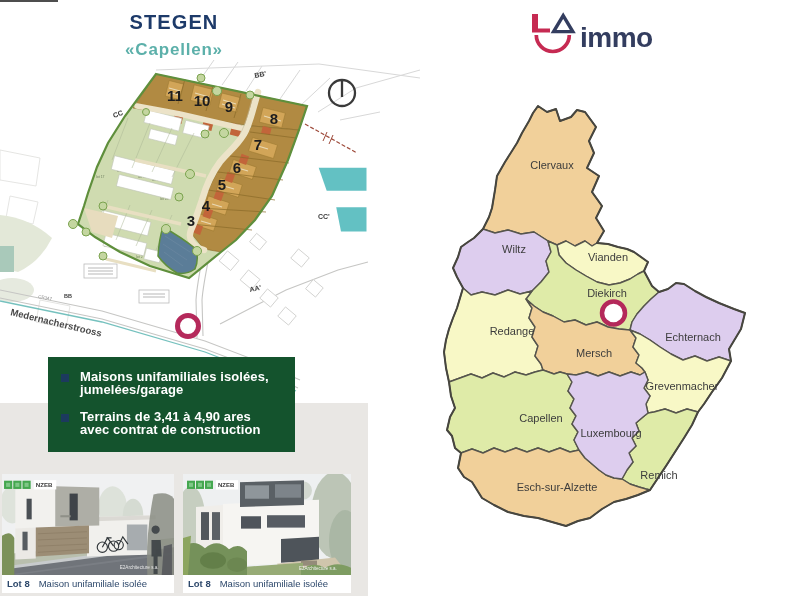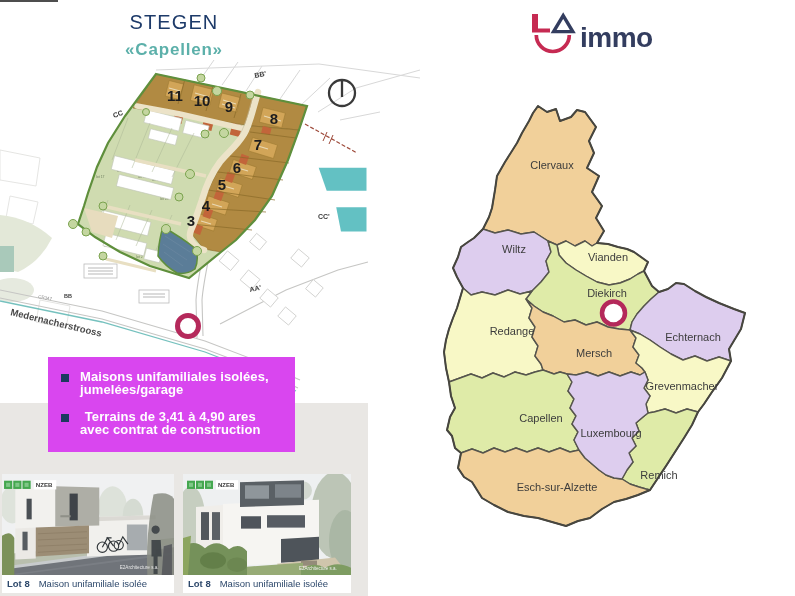--- a/index.html
+++ b/index.html
@@ -8,21 +8,21 @@
 .abs{position:absolute;}
 </style>
 </head>
 <body>
 <div id="page">
 
 <div class="abs" style="left:0;top:403px;width:368px;height:193px;background:#e9e7e4;"></div>
 
 <div class="abs" style="left:0;top:0;width:58px;height:2px;background:#4e4e4e;"></div>
 
-<div class="abs" style="left:63px;top:11px;width:222px;text-align:center;color:#1d3a69;font-size:20px;font-weight:normal;letter-spacing:1.1px;">STEGEN</div>
+<div class="abs" style="left:63px;top:11px;width:222px;text-align:center;color:#1d3a69;font-size:20px;font-weight:bold;letter-spacing:1.1px;">STEGEN</div>
 
 <div class="abs" style="left:63px;top:40px;width:222px;text-align:center;color:#5cb0aa;font-size:17px;font-weight:bold;letter-spacing:0.8px;">«Capellen»</div>
 
 <svg class="abs" style="left:0;top:0;" width="430" height="420" viewBox="0 0 430 420">
 <g id="siteplan">
 
 <g stroke="#d8d8d8" stroke-width="1" fill="none">
 <path d="M156,70 L319,64 L420,78"></path>
 <path d="M200,80 L214,60"></path>
 <path d="M222,85 L238,62"></path>
@@ -245,27 +245,27 @@
 </g>
 
 <path d="M318.7,167.8 L366.5,167.8 L366.5,190.7 L326.7,190.7 Z" fill="#63c1c3"></path>
 
 <path d="M336.2,207.3 L366.5,207.3 L366.5,231.6 L341,231.6 Z" fill="#63c1c3"></path>
 
 <circle cx="188" cy="326" r="10.5" fill="#ffffff" stroke="#b5295b" stroke-width="5"></circle>
 </g>
 </svg>
 
-<div class="abs" style="left:48px;top:357px;width:247px;height:95px;background:#d946ef;color:#ffffff;font-weight:bold;font-size:13px;line-height:12.6px;letter-spacing:0.1px;">
+<div class="abs" style="left:48px;top:357px;width:247px;height:95px;background:#14532d;color:#ffffff;font-weight:bold;font-size:13px;line-height:12.6px;letter-spacing:0.1px;">
 
   <div style="position:absolute;left:13px;top:17px;width:8px;height:8px;background:#1c3a5e;"></div>
   <div style="position:absolute;left:32px;top:14px;">Maisons unifamiliales isolées,<br>jumelées/garage</div>
 
   <div style="position:absolute;left:13px;top:57px;width:8px;height:8px;background:#1c3a5e;"></div>
-  <div style="position:absolute;left:32px;top:54px;text-align:center;">Terrains de 3,41 à 4,90 ares<br>avec contrat de construction</div>
+  <div style="position:absolute;left:32px;top:54px;">Terrains de 3,41 à 4,90 ares<br>avec contrat de construction</div>
 </div>
 
 <svg class="abs" style="left:2px;top:474px;" width="172" height="101" viewBox="0 0 168 98" preserveAspectRatio="none">
 <g id="photo1">
 
 <rect x="0" y="0" width="168" height="98" fill="#f0f1f2"></rect>
 
 <ellipse cx="108" cy="32" rx="14" ry="20" fill="#dde2da"></ellipse>
 <ellipse cx="128" cy="40" rx="10" ry="16" fill="#d5dbd2"></ellipse>
 <ellipse cx="10" cy="30" rx="12" ry="18" fill="#dee3db"></ellipse>

